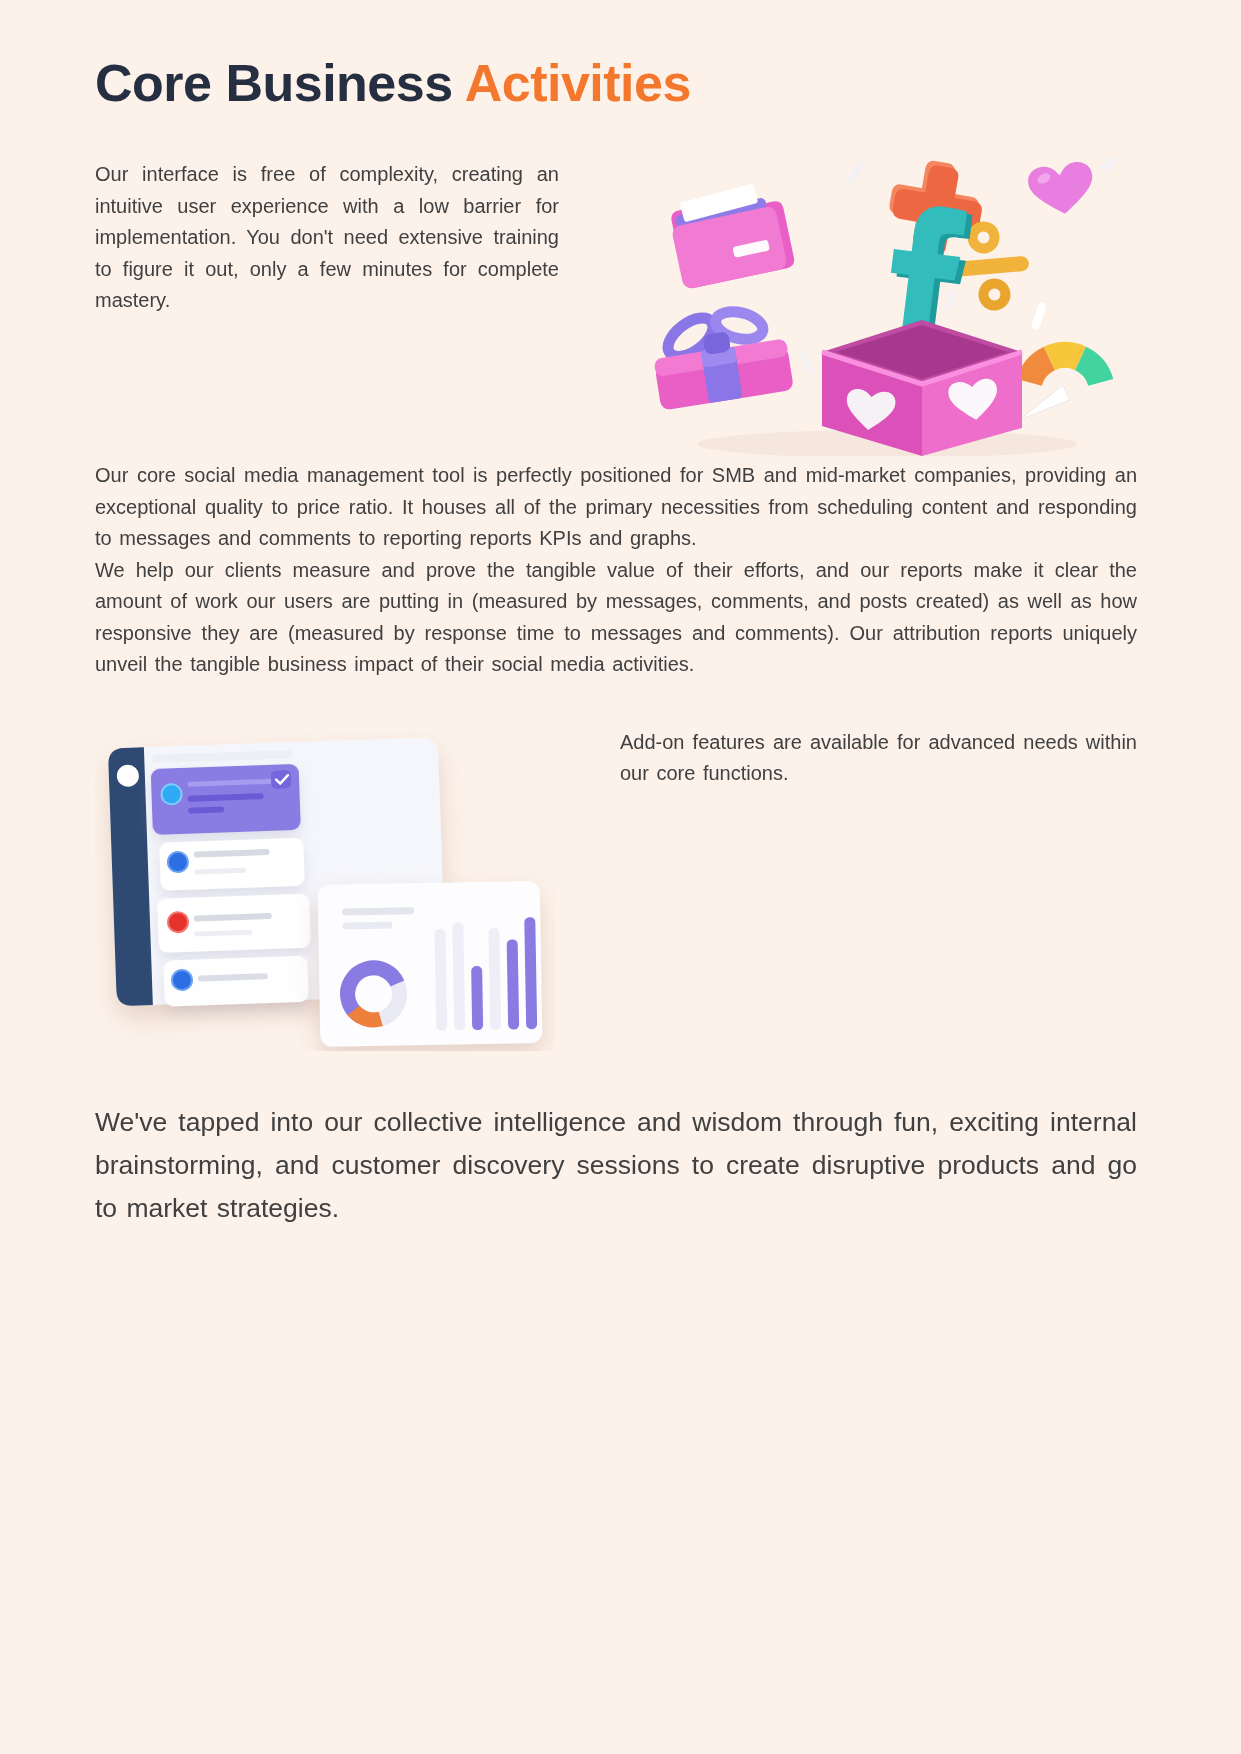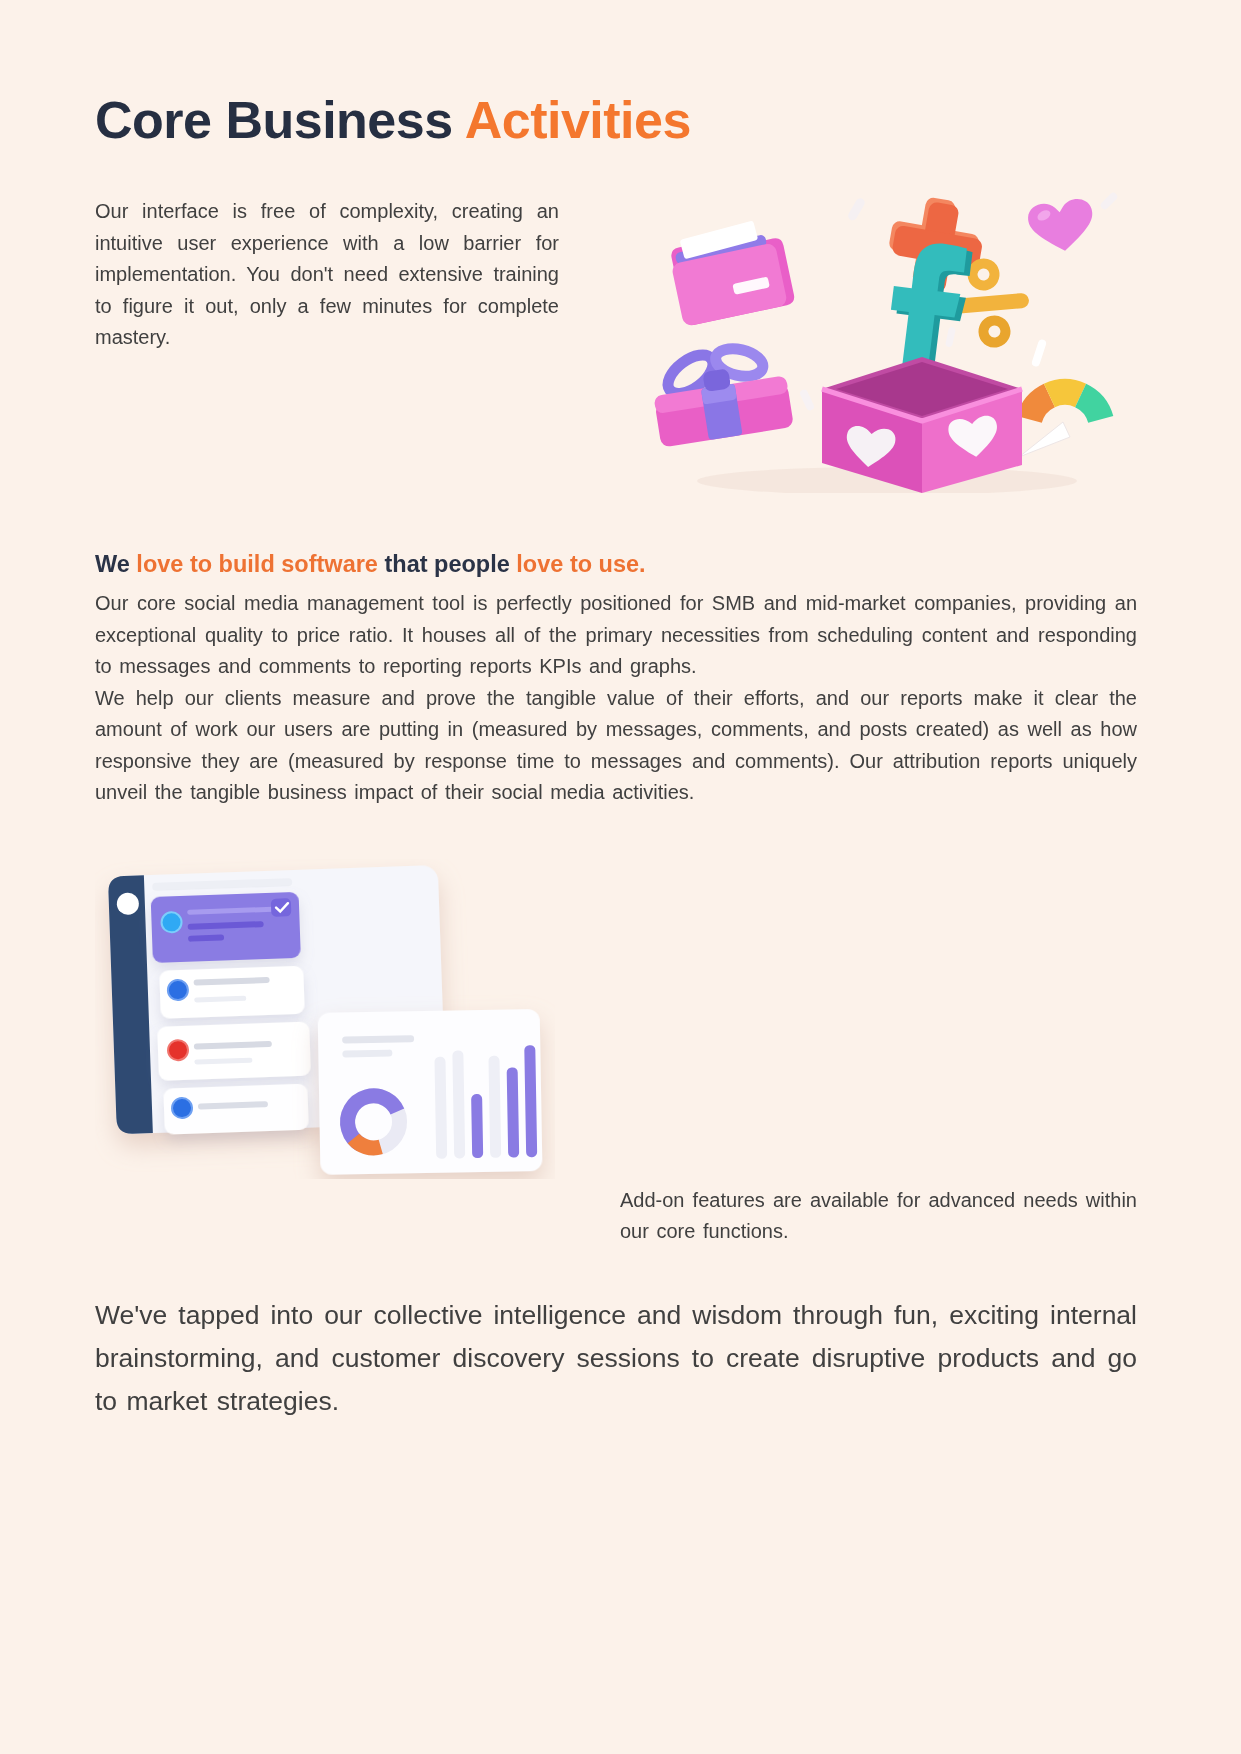--- a/index.html
+++ b/index.html
@@ -1,37 +1,37 @@
 <!DOCTYPE html>
 <html><head>
 <meta charset="utf-8">
 <style>
   html,body{margin:0;padding:0;background:#FCF2EA;}
   .page{position:relative;width:1241px;height:1754px;background:#FCF2EA;overflow:hidden;
         font-family:"Liberation Sans","DejaVu Sans",sans-serif;color:#474E5D;}
-  .content{padding:92px 104px 0 95px;}
+  .content{padding:55px 104px 0 95px;}
   figure{margin:0;}
 
   .title{font-size:52px;font-weight:800;letter-spacing:-0.5px;color:#262F42;margin:0 0 44px 0;line-height:1.1;}
   .title .accent{color:#F4772E;}
 
   .intro-row{display:flex;align-items:flex-start;}
   .intro-text{width:464px;}
   .lead{font-size:20px;line-height:31.5px;text-align:justify;margin:0;color:#3E4554;}
   .lead .b{font-weight:bold;color:#2A3347;font-size:21.5px;}
   .lead .o{font-weight:bold;color:#EE7233;font-size:21.5px;}
   .body-p{font-size:20px;line-height:31.5px;text-align:justify;margin:0;color:#404040;word-spacing:2px;}
   .intro-body{margin-top:3px;}
   .gift-figure{margin-left:auto;width:500px;margin-top:-12px;}
 
   .section-heading{font-size:23.5px;font-weight:bold;color:#2A3347;margin:54px 0 10px 0;}
   .section-heading .o{color:#EE7233;}
   .para-spacer{}
 
-  .addon-row{display:flex;align-items:flex-start;margin-top:44px;flex-direction:column;}
+  .addon-row{display:flex;align-items:flex-start;margin-top:44px;}
   .dash-figure{width:460px;margin-top:6px;}
   .addon-text{width:517px;margin-left:auto;margin-top:2px;}
 
   .closing{font-size:26.5px;line-height:43px;text-align:justify;color:#404040;margin:46px 0 0 0;word-spacing:2px;}
 </style>
 </head>
 <body>
 
 <div class="page">
   <div class="content">
@@ -113,21 +113,20 @@
               <path d="M0 18 C -20 3 -26 -5 -24 -14 C -22 -23 -9 -25 0 -15 C 9 -25 22 -23 24 -14 C 26 -5 20 3 0 18 Z" fill="#F6F1F5"></path>
             </g>
             <g transform="translate(337,258) rotate(-7)">
               <path d="M0 18 C -20 3 -26 -5 -24 -14 C -22 -23 -9 -25 0 -15 C 9 -25 22 -23 24 -14 C 26 -5 20 3 0 18 Z" fill="#FBF7FA"></path>
             </g>
           </g>
         </svg>
       </figure>
     </div>
 
-    <h2 class="section-heading"><span>We </span><span class="o">love to build software </span><span>that people </span><span class="o">love to use.</span></h2>
 
     <p class="body-p">Our core social media management tool is perfectly positioned for SMB and mid-market companies, providing an exceptional quality to price ratio. It houses all of the primary necessities from scheduling content and responding to messages and comments to reporting reports KPIs and graphs.</p>
     <p class="body-p para-spacer">We help our clients measure and prove the tangible value of their efforts, and our reports make it clear the amount of work our users are putting in (measured by messages, comments, and posts created) as well as how responsive they are (measured by response time to messages and comments). Our attribution reports uniquely unveil the tangible business impact of their social media activities.</p>
 
     <div class="addon-row">
       <figure class="dash-figure">
         <svg width="460" height="320" viewBox="0 0 460 320" xmlns="http://www.w3.org/2000/svg">
           <defs>
             <filter id="winShadow" x="-30%" y="-30%" width="160%" height="170%">
               <feDropShadow dx="0" dy="12" stdDeviation="12" flood-color="#CBA99C" flood-opacity="0.45"></feDropShadow>

